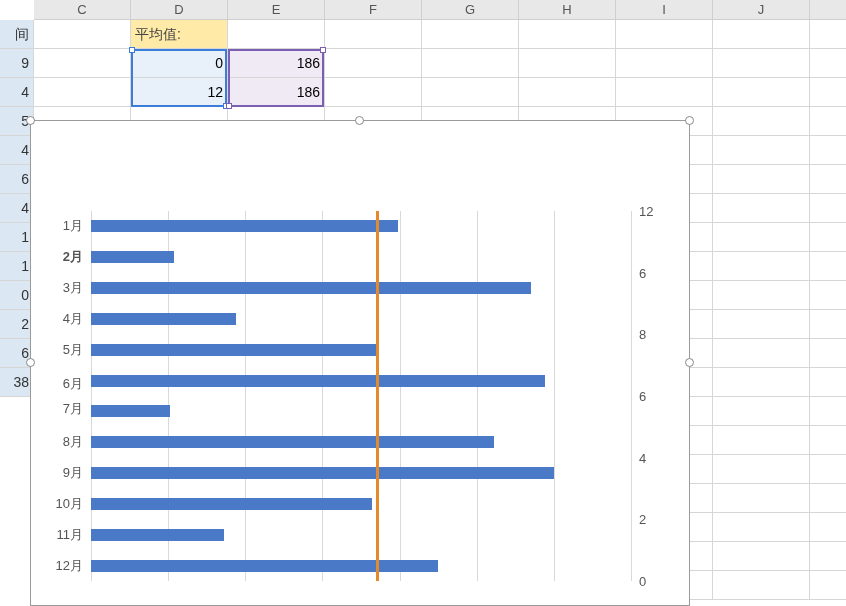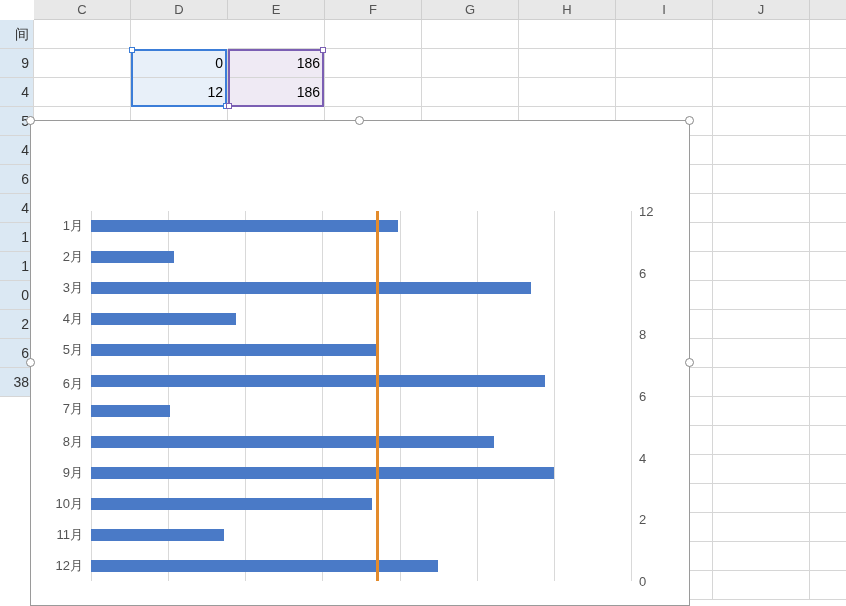--- a/index.html
+++ b/index.html
@@ -346,20 +346,21 @@
       <div class="cell left-col" style="left: 0px; top: 165px; width: 34px;">6</div>
       <div class="cell left-col" style="left: 0px; top: 194px; width: 34px;">4</div>
       <div class="cell left-col" style="left: 0px; top: 223px; width: 34px;">1</div>
       <div class="cell left-col" style="left: 0px; top: 252px; width: 34px;">1</div>
       <div class="cell left-col" style="left: 0px; top: 281px; width: 34px;">0</div>
       <div class="cell left-col" style="left: 0px; top: 310px; width: 34px;">2</div>
       <div class="cell left-col" style="left: 0px; top: 339px; width: 34px;">6</div>
       <div class="cell left-col" style="left: 0px; top: 368px; width: 34px;">38</div>
     </div>
 
+  <div class="cell label-cell" style="left:131px;top:20px;width:97px;text-align:left"><span>平均值:</span></div>
 
   <div class="cell" style="left:131px;top:49px;width:97px;text-align:right;background:#e8f0f9"><span>0</span></div>
   <div class="cell" style="left:131px;top:78px;width:97px;text-align:right;background:#e8f0f9"><span>12</span></div>
   <div class="cell" style="left:228px;top:49px;width:97px;text-align:right;background:#efeaf4"><span>186</span></div>
   <div class="cell" style="left:228px;top:78px;width:97px;text-align:right;background:#efeaf4"><span>186</span></div>
 
   <div class="sel-rect sel-blue" style="left:131px;top:49px;width:96px;height:58px;color:#3b7dd8">
     <div class="sel-handle" style="left:-4px;top:-4px"></div>
     <div class="sel-handle" style="right:-4px;bottom:-4px"></div>
   </div>
@@ -397,21 +398,21 @@
         <div class="bar-row" style="top: 163.583px; width: 453.6px; background: rgb(74, 122, 199);"></div>
         <div class="bar-row" style="top: 194.417px; width: 78.6857px; background: rgb(74, 122, 199);"></div>
         <div class="bar-row" style="top: 225.25px; width: 402.686px; background: rgb(74, 122, 199);"></div>
         <div class="bar-row" style="top: 256.083px; width: 462.857px; background: rgb(74, 122, 199);"></div>
         <div class="bar-row" style="top: 286.917px; width: 280.8px; background: rgb(74, 122, 199);"></div>
         <div class="bar-row" style="top: 317.75px; width: 132.686px; background: rgb(74, 122, 199);"></div>
         <div class="bar-row" style="top: 348.583px; width: 347.143px; background: rgb(74, 122, 199);"></div>
       </div>
     <div id="catlabels">
         <div class="cat-label" style="top: 15.4167px;">1月</div>
-        <div class="cat-label" style="top: 46.25px;">2月</div>
+        <div class="cat-label" style="top: 46.25px; font-weight: bold;">2月</div>
         <div class="cat-label" style="top: 77.0833px;">3月</div>
         <div class="cat-label" style="top: 107.917px;">4月</div>
         <div class="cat-label" style="top: 138.75px;">5月</div>
         <div class="cat-label" style="top: 173px;">6月</div>
         <div class="cat-label" style="top: 198px;">7月</div>
         <div class="cat-label" style="top: 231.25px;">8月</div>
         <div class="cat-label" style="top: 262.083px;">9月</div>
         <div class="cat-label" style="top: 292.917px;">10月</div>
         <div class="cat-label" style="top: 323.75px;">11月</div>
         <div class="cat-label" style="top: 354.583px;">12月</div>

